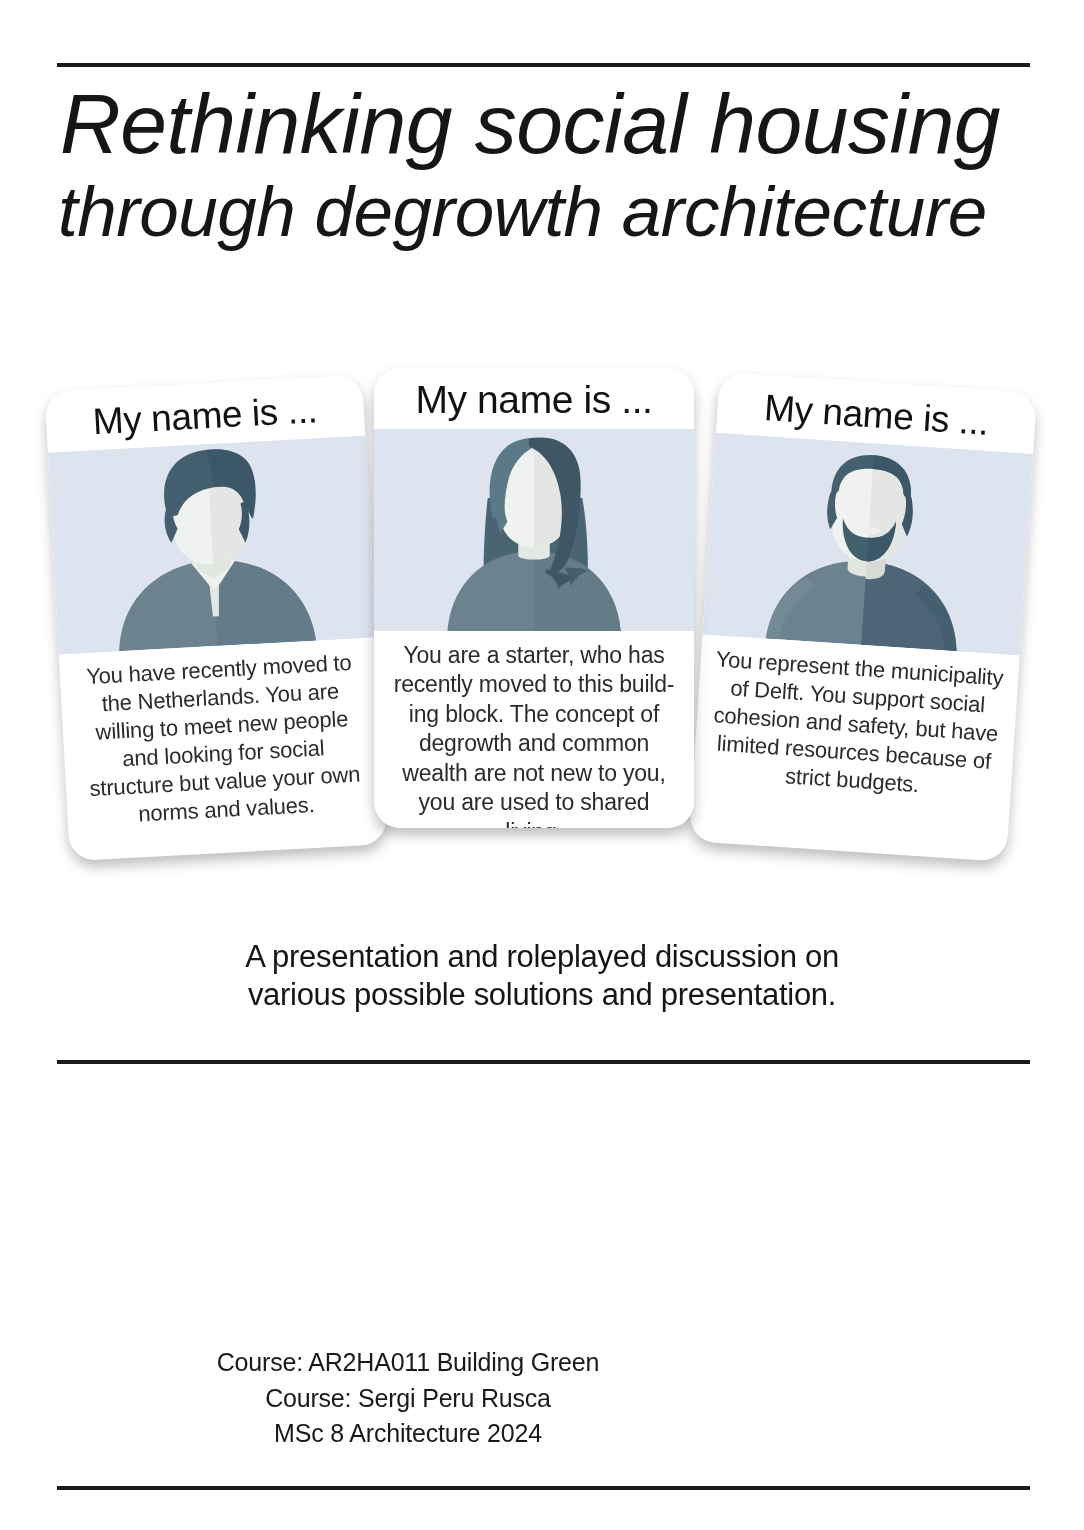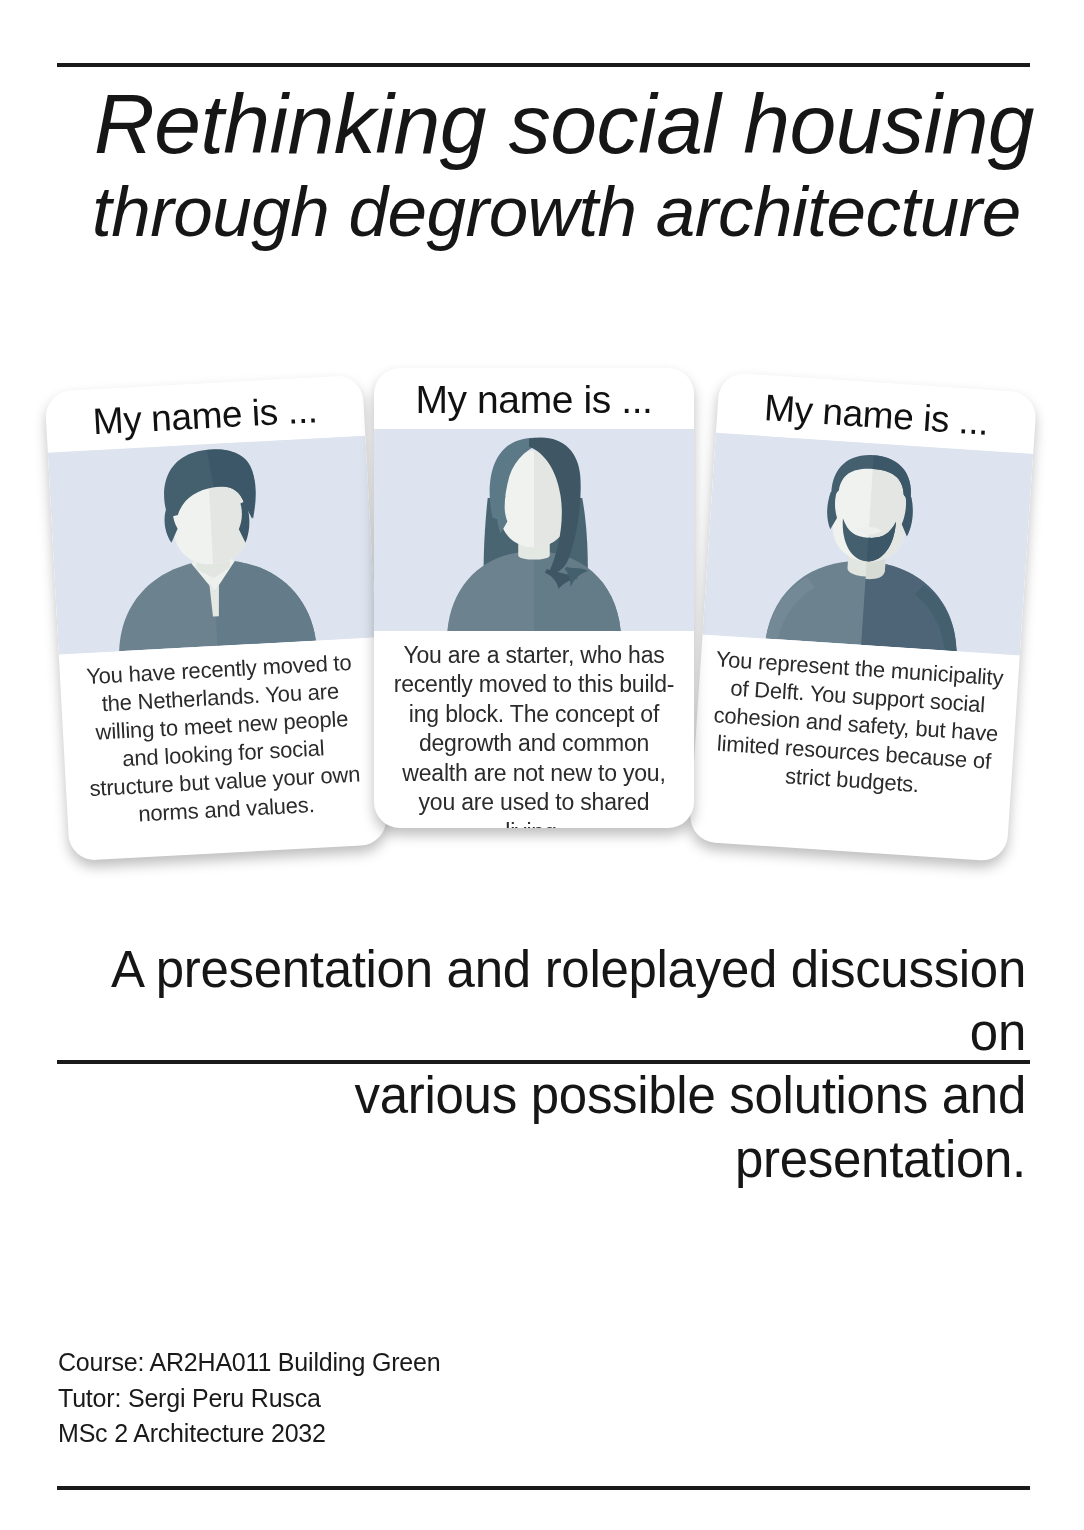--- a/index.html
+++ b/index.html
@@ -30,21 +30,21 @@
   .rule--top { top: 63px; }
   .rule--mid { top: 1060px; }
   .rule--bottom { top: 1486px; }
 
   
   .title-block {
     position: absolute;
     left: 0;
     top: 82px;
     width: 1084px;
-    padding: 0 92px;
+    padding: 0 58px;
     box-sizing: border-box;
   }
   .title-line {
     font-style: italic;
     font-weight: 400;
     color: #161616;
     line-height: 1.0;
     white-space: nowrap;
     letter-spacing: -0.5px;
   }
@@ -133,39 +133,39 @@
   .card--2 .card-body { font-size: 23px; line-height: 1.28; }
 
   
   .subtitle {
     position: absolute;
     left: 0;
     top: 938px;
     width: 1084px;
     padding: 0 58px;
     box-sizing: border-box;
-    text-align: right;
-    font-size: 51px;
+    text-align: center;
+    font-size: 31px;
     line-height: 1.24;
     color: #161616;
     letter-spacing: -0.3px;
   }
 
   
   .footer {
     position: absolute;
     left: 58px;
     top: 1345px;
     width: 700px;
     font-size: 25px;
     line-height: 1.42;
     color: #1a1a1a;
     letter-spacing: -0.2px;
   }
-  .footer-line { display: block; white-space: nowrap; }
+  .footer-line { display: block; white-space: nowrap; text-align: center; }
 </style>
 </head>
 <body>
 
 <div id="poster">
 
   <div class="rule rule--top"></div>
 
   <div class="title-block">
     <div class="title-line title-line--1">Rethinking social housing</div>
@@ -264,19 +264,19 @@
 
   <div class="subtitle">
     <div>A presentation and roleplayed discussion on</div>
     <div>various possible solutions and presentation.</div>
   </div>
 
   <div class="rule rule--mid"></div>
 
   <div class="footer">
     <span class="footer-line">Course: AR2HA011 Building Green</span>
-    <span class="footer-line">Tutor: Sergi Peru Rusca</span>
-    <span class="footer-line">MSc 2 Architecture 2032</span>
+    <span class="footer-line">Course: Sergi Peru Rusca</span>
+    <span class="footer-line">MSc 8 Architecture 2024</span>
   </div>
 
   <div class="rule rule--bottom"></div>
 
 </div>
 
 </body></html>

